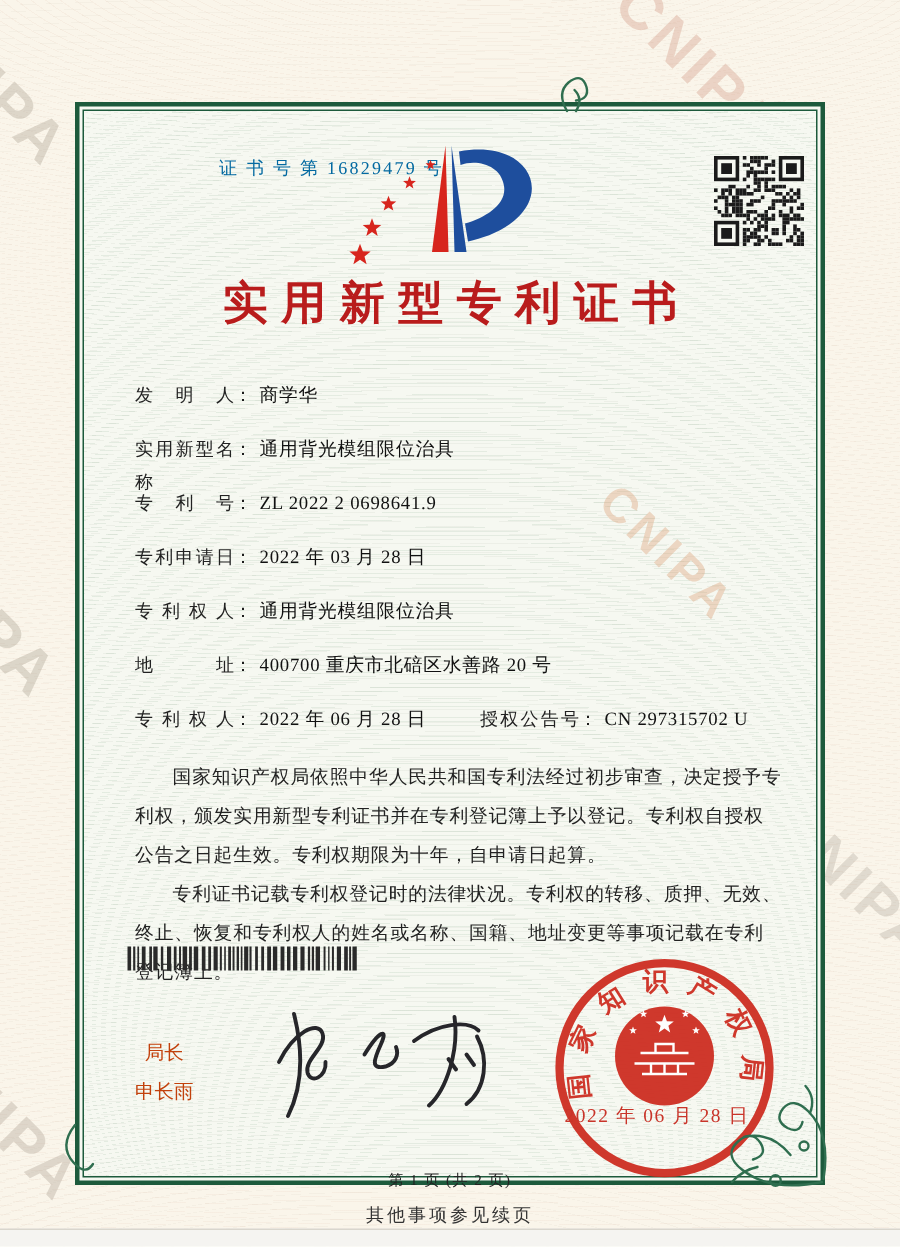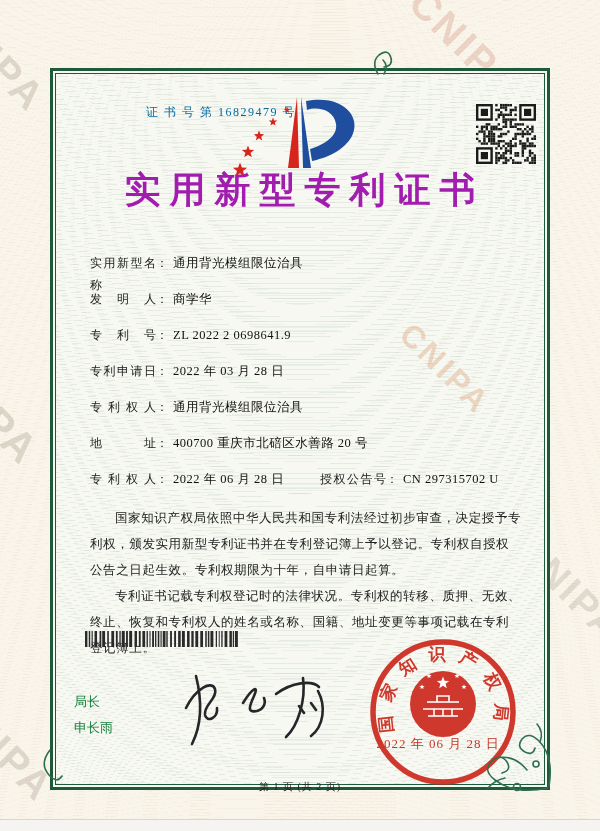--- a/index.html
+++ b/index.html
@@ -29,37 +29,37 @@
     border:3px solid #1d5a3c; z-index:2; background:#f6f8f1; }
   .cert-inner { position:absolute; inset:2px; border:1px solid #1d5a3c; }
   .cert-inner::before { content:""; position:absolute; inset:0; pointer-events:none;
     background:
       repeating-radial-gradient(1200px 380px at 50% 118%, rgba(105,150,115,.13) 0 1px, transparent 1px 8px),
       repeating-radial-gradient(1300px 420px at 50% -20%, rgba(140,150,130,.09) 0 1px, transparent 1px 9px);
   }
 
   .cert-no { position:absolute; left:50px; top:30px; font-size:12px; letter-spacing:1.5px; color:#0369a1; z-index:3;margin-left:40px; }
 
-  .cert-title { position:absolute; left:0; right:0; top:92px; text-align:center;
-    font-size:36px; font-weight:bold; letter-spacing:9px; text-indent:9px; color:#a21caf; z-index:3; }
+  .cert-title { position:absolute; left:0; right:0; top:108px; text-align:center;
+    font-size:30px; font-weight:bold; letter-spacing:9px; text-indent:9px; color:#b91c1c; z-index:3; }
 
   .fields { position:absolute; left:34px; top:178px; right:30px; z-index:3; }
   .frow { height:36px; line-height:22px; font-size:12.5px; color:#1c1c1c; position:relative; }
   .flabel { display:inline-block; width:66px; text-align:justify; text-align-last:justify;
     vertical-align:top; font-size:12px; color:#222; }
   .fcolon { display:inline-block; margin-right:5px; font-size:12px; }
   .fvalue { font-size:12.5px; letter-spacing:.5px; color:#111; }
   .fpair-right { position:absolute; left:230px; top:0; }
 
   .paras { position:absolute; left:34px; top:420px; width:432px; z-index:3;
     font-size:12.5px; line-height:26px; color:#222; letter-spacing:.6px;margin-top:11px; }
   .paras p { text-indent:2em; }
 
-  .signer { position:absolute; left:18px; top:615px; z-index:3;
-    font-family:"Liberation Sans", sans-serif; font-size:13px; color:#15803d; line-height:26px; }
+  .signer { position:absolute; left:34px; top:615px; z-index:3;
+    font-family:"Liberation Sans", sans-serif; font-size:13px; color:#c2410c; line-height:26px;text-align:center; }
 
   .footer-page { position:absolute; left:0; right:0; top:706px; text-align:center;
     font-size:10px; color:#222; letter-spacing:1px; z-index:3; }
 
   .footer-note { position:absolute; left:0; right:0; top:802px; text-align:center;
     font-size:12px; color:#333; letter-spacing:2px; z-index:3; }
 
   .overlay { position:absolute; left:0; top:0; width:600px; height:831px; z-index:4; pointer-events:none; }
 
   .scan-strip { position:absolute; left:0; right:0; bottom:0; height:12px;
@@ -80,24 +80,24 @@
     <div class="cert-inner">
 
       <div class="wm wm3">CNIPA</div>
 
       <div class="cert-no">证 书 号 第 16829479 号</div>
 
       <div class="cert-title">实用新型专利证书</div>
 
       <div class="fields">
         <div class="frow">
+          <span class="flabel">发明人</span><span class="fcolon">：</span><span class="fvalue">商学华</span>
+        </div>
+        <div class="frow">
           <span class="flabel">实用新型名称</span><span class="fcolon">：</span><span class="fvalue">通用背光模组限位治具</span>
-        </div>
-        <div class="frow">
-          <span class="flabel">发明人</span><span class="fcolon">：</span><span class="fvalue">商学华</span>
         </div>
         <div class="frow">
           <span class="flabel">专利号</span><span class="fcolon">：</span><span class="fvalue">ZL 2022 2 0698641.9</span>
         </div>
         <div class="frow">
           <span class="flabel">专利申请日</span><span class="fcolon">：</span><span class="fvalue">2022 年 03 月 28 日</span>
         </div>
         <div class="frow">
           <span class="flabel">专利权人</span><span class="fcolon">：</span><span class="fvalue">通用背光模组限位治具</span>
         </div>
@@ -119,20 +119,21 @@
 
       <div class="signer">
         <div>局长</div>
         <div>申长雨</div>
       </div>
 
       <div class="footer-page">第 1 页 (共 2 页)</div>
     </div>
   </div>
 
+  <div class="footer-note">其他事项参见续页</div>
 
   <svg class="overlay" viewBox="0 0 600 831">
 
     <g>
       <polygon points="297,97 288,168 299,168" fill="#d7251d"></polygon>
       <polygon points="301,97 303,168 311,168" fill="#1e4e9d"></polygon>
       <path d="M306,101 C342,94 362,116 352,136 C344,151 326,158 312,161 L310,149
                C324,145 338,136 336,124 C334,110 318,106 307,110 Z" fill="#1e4e9d"></path>
       <g id="logo-stars">
           <path d="M287.0,106.5L287.9,108.8L290.3,108.9L288.4,110.5L289.1,112.8L287.0,111.5L284.9,112.8L285.6,110.5L283.7,108.9L286.1,108.8Z" fill="#d7251d"></path>

